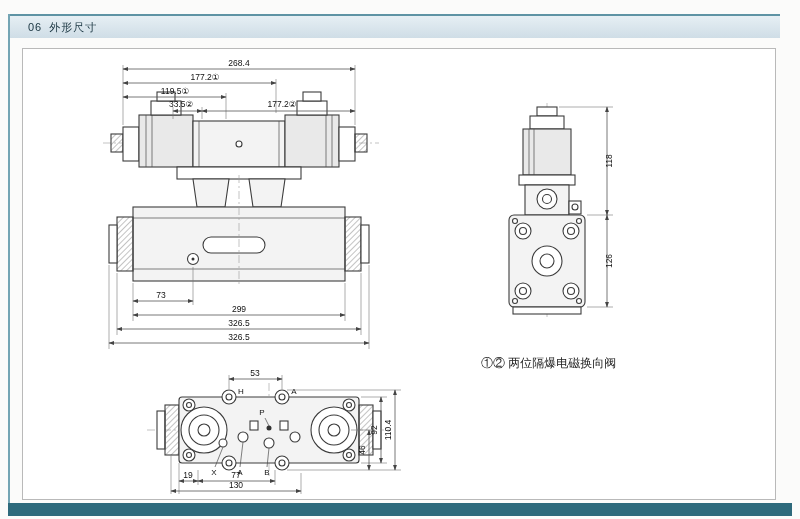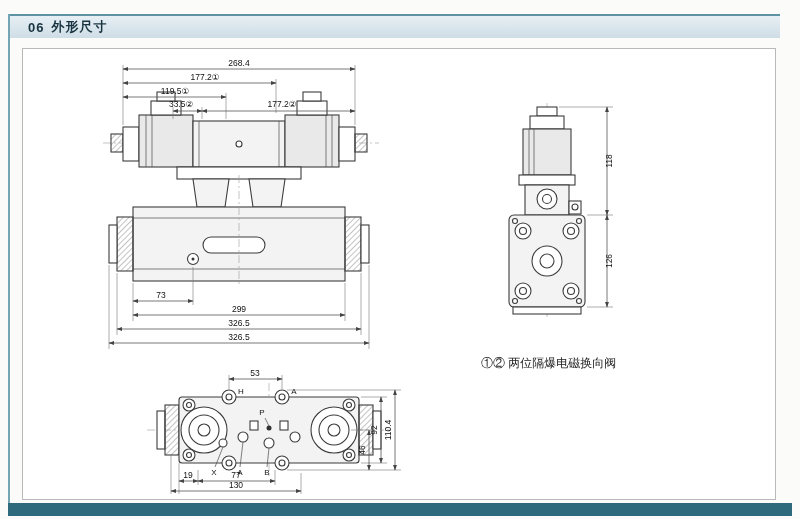--- a/index.html
+++ b/index.html
@@ -2,21 +2,21 @@
 <html><head>
 <meta charset="utf-8">
 <style>
   * { margin:0; padding:0; box-sizing:border-box; }
   body { width:800px; height:519px; font-family:"Liberation Sans", sans-serif; background:#f4f4f2; }
   .page { position:relative; width:800px; height:519px; background:#fbfbfa; overflow:hidden; }
   .accent-left { position:absolute; left:8px; top:14px; width:2px; height:492px; background:#74a5b4; }
   .header-bar { position:absolute; left:10px; top:14px; width:770px; height:24px;
                 background:linear-gradient(#e6eff4,#cfdde6); border-top:2px solid #5e93a4;
                 display:flex; align-items:center; gap:7px; padding-left:18px; }
-  .header-bar .hnum, .header-bar .htitle { font-size:13px; font-weight:bold; color:#17333f; letter-spacing:1px; }
+  .header-bar .hnum, .header-bar .htitle { font-size:11px; font-weight:normal; color:#17333f; letter-spacing:1px; }
   .content { position:absolute; left:22px; top:48px; width:754px; height:452px; background:#fff; border:1px solid #b9b9b9; }
   .view { position:absolute; }
   .note { position:absolute; left:458px; top:306px; font-size:12px; color:#222;text-align:right; }
   .bottom-bar { position:absolute; left:8px; top:503px; width:784px; height:13px; background:#2e6a7c; }
 
   
   .part { fill:#ffffff; stroke:#3c3c3c; stroke-width:1.1; }
   .fillg { fill:#e9e9e9; }
   .filll { fill:#f3f3f3; }
   .thin { stroke:#4a4a4a; stroke-width:0.7; fill:none; }

